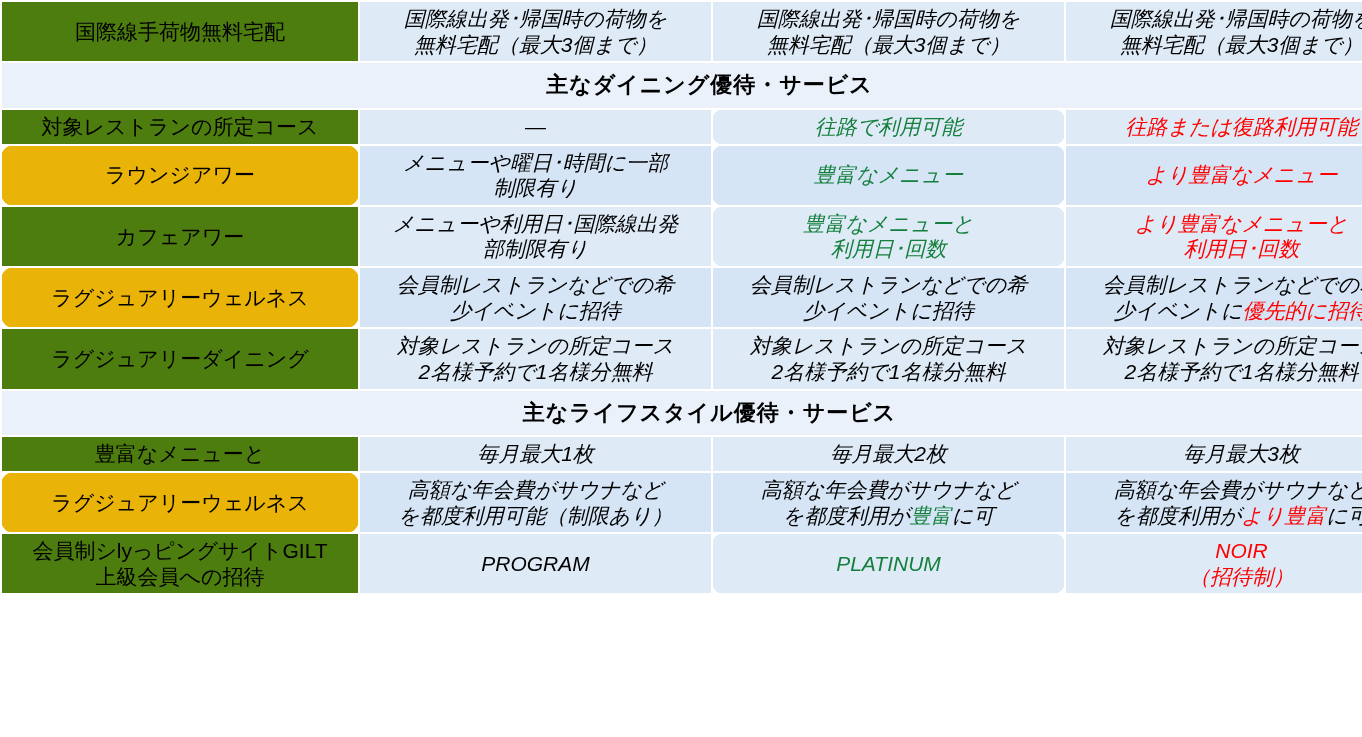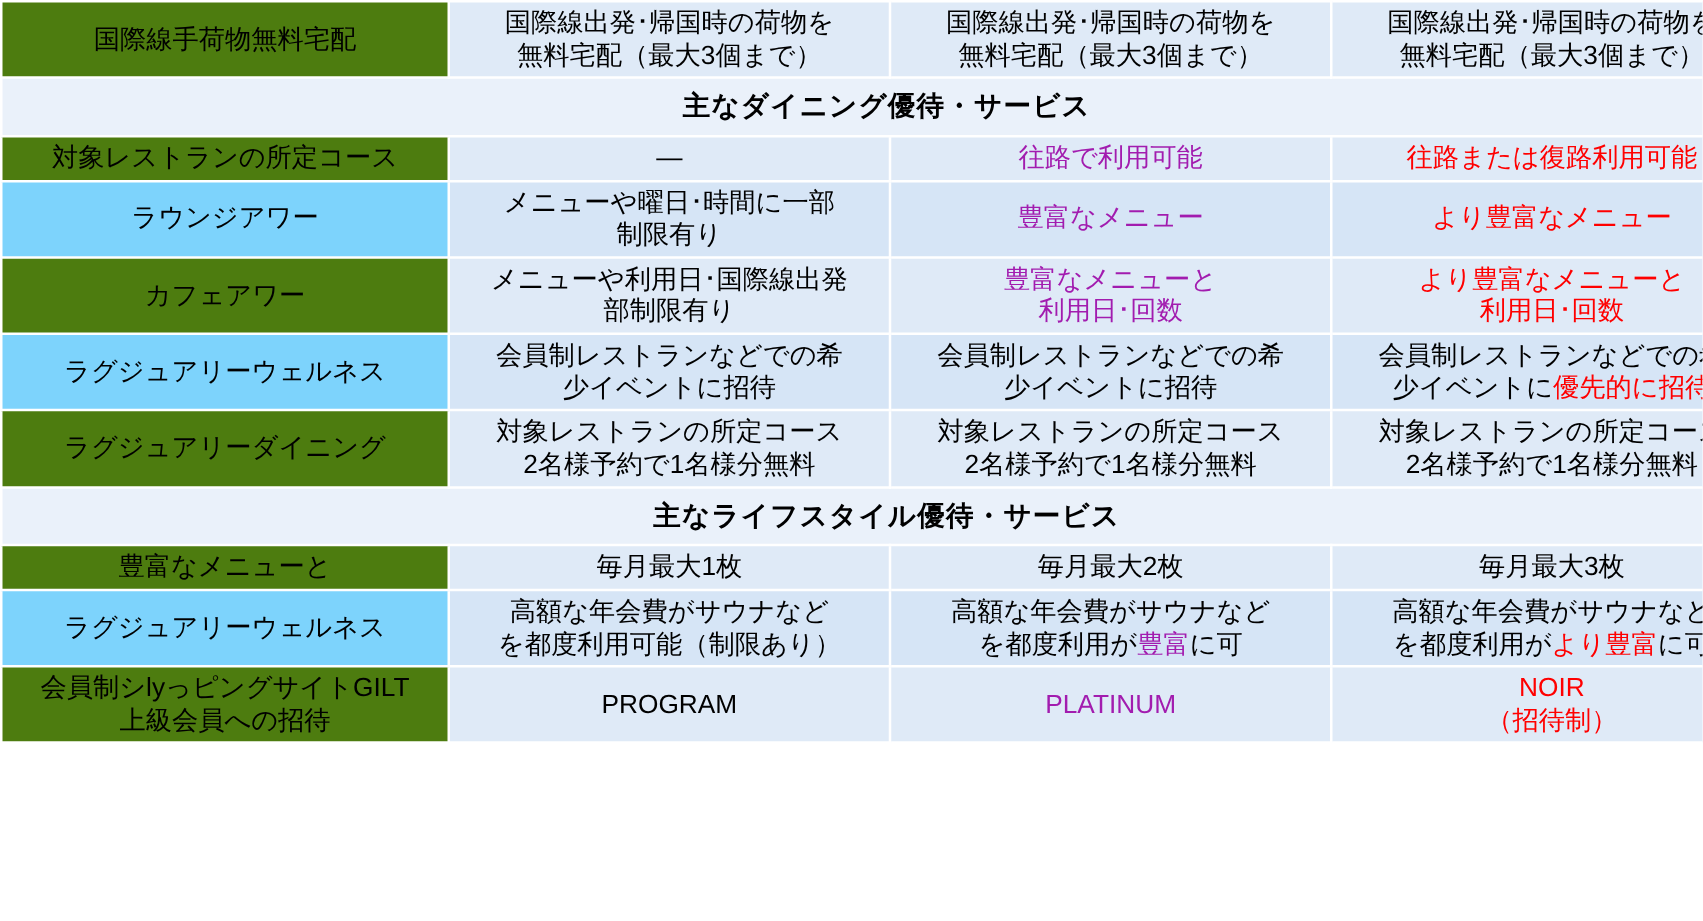--- a/index.html
+++ b/index.html
@@ -27,31 +27,32 @@
     line-height: 1.22;
     padding: 4px 6px;
   }
   td.label {
     width: 344px;
     background: #4d7c0f;
   }
   td.col {
     width: 339px;
     background: #dfeaf7;
+    font-style: italic;
   }
   tr.section td {
     background: #eaf1fa;
     font-weight: bold;
     font-size: 22px;
     letter-spacing: 1px;
     padding: 9px 6px;
   }
-  tr.alt td.label { background: #7dd3fc; }
+  tr.alt td.label { background: #eab308; border-radius: 13px; }
   tr.alt td.col { background: #d6e5f6; }
-  .blue { color: #a21caf; }
+  .blue { color: #15803d; border-radius: 12px; }
   .red  { color: #ff0000; }
   .nowrapline { white-space: nowrap; }
 </style>
 </head>
 <body>
 
 <table class="comparison">
 
   <tbody>
       <tr>

